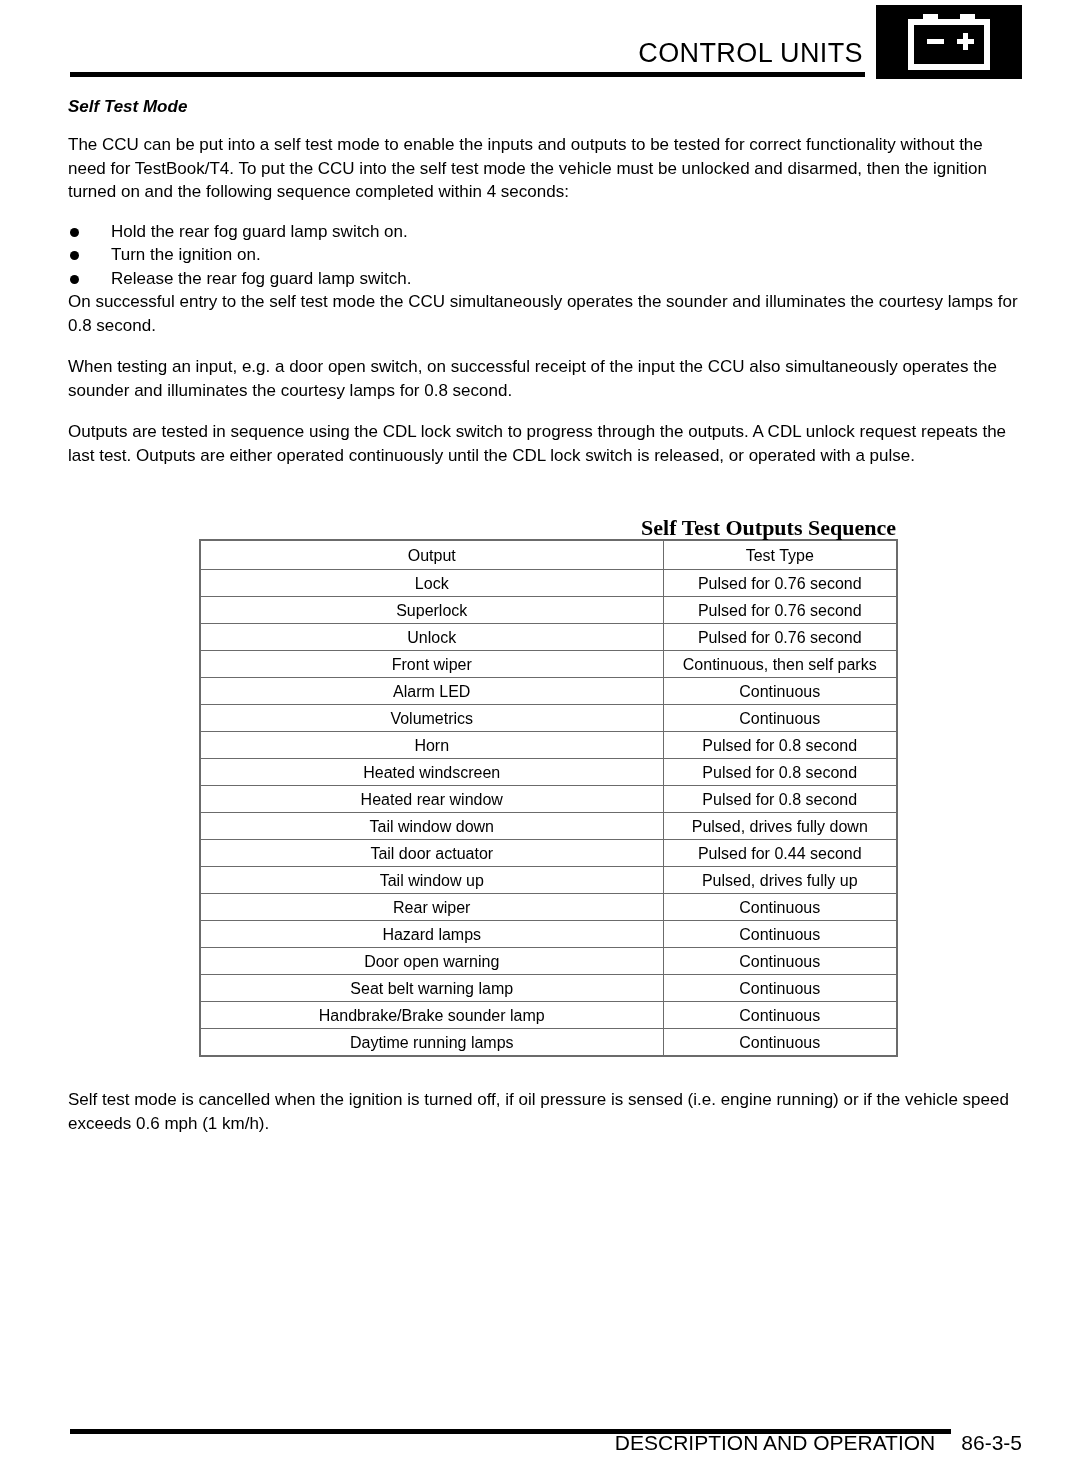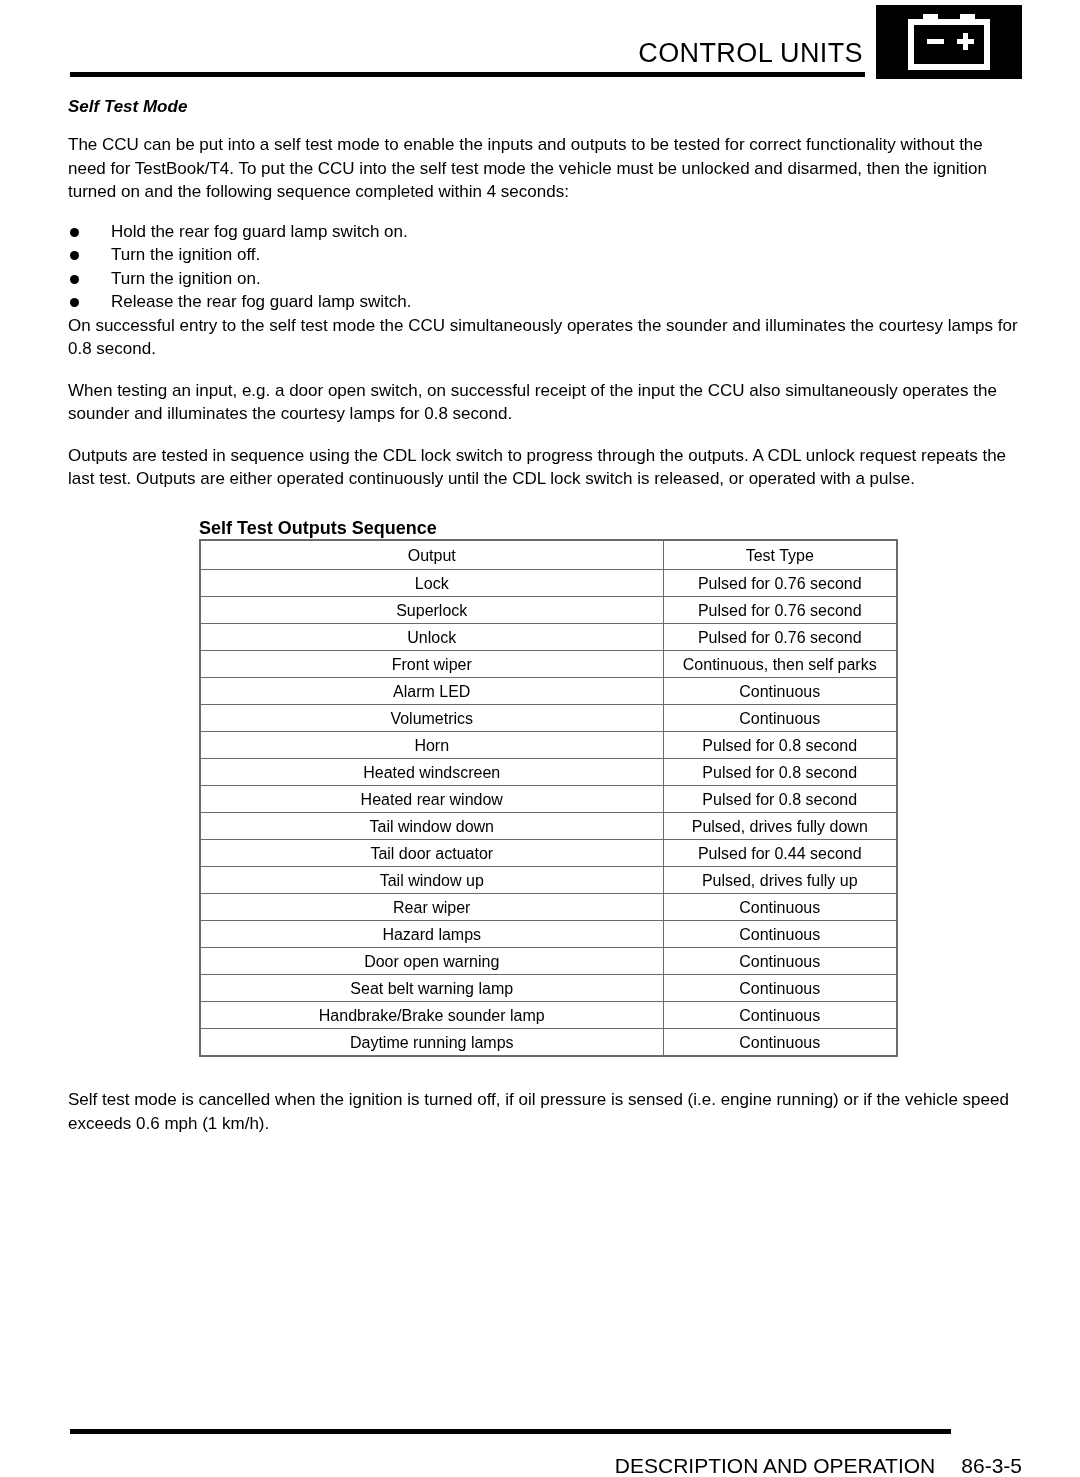--- a/index.html
+++ b/index.html
@@ -100,26 +100,27 @@
     top: 8px;
     width: 9px;
     height: 9px;
     background: #000000;
     border-radius: 50%;
     display: block;
   }
 
   
   .table-title {
-    font-size: 18px;
+    font-size: 22px;
     font-weight: bold;
-    text-align: left;
+    text-align: right;
     margin: 0;
     padding: 0;
     line-height: 22px;
+    font-family: Liberation Serif, serif;
   }
   .table-wrap {
     position: absolute;
     left: 199px;
     top: 517px;
     width: 697px;
   }
   table.outputs {
     border-collapse: collapse;
     width: 697px;
@@ -165,21 +166,21 @@
     position: absolute;
     left: 70px;
     top: 27px;
     width: 881px;
     height: 5px;
     background: #000000;
   }
   .footer-text {
     position: absolute;
     right: 58px;
-    top: 51px;
+    top: 28px;
     font-size: 21px;
     line-height: 25px;
     white-space: nowrap;
   }
   .footer-text .footer-page {
     display: inline-block;
     margin-left: 26px;
   }
 </style>
 </head>
@@ -207,24 +208,20 @@
 <div class="content">
 
   <div class="section-heading">Self Test Mode</div>
 
   <p class="para">The CCU can be put into a self test mode to enable the inputs and outputs to be tested for correct functionality without the need for TestBook/T4. To put the CCU into the self test mode the vehicle must be unlocked and disarmed, then the ignition turned on and the following sequence completed within 4 seconds:</p>
 
   <ul class="bullet-list">
     <li>
       <span class="bullet-dot"></span>
       <span>Hold the rear fog guard lamp switch on.</span>
-    </li>
-    <li>
-      <span class="bullet-dot"></span>
-      <span>Turn the ignition off.</span>
     </li>
     <li>
       <span class="bullet-dot"></span>
       <span>Turn the ignition on.</span>
     </li>
     <li>
       <span class="bullet-dot"></span>
       <span>Release the rear fog guard lamp switch.</span>
     </li>
   </ul>

